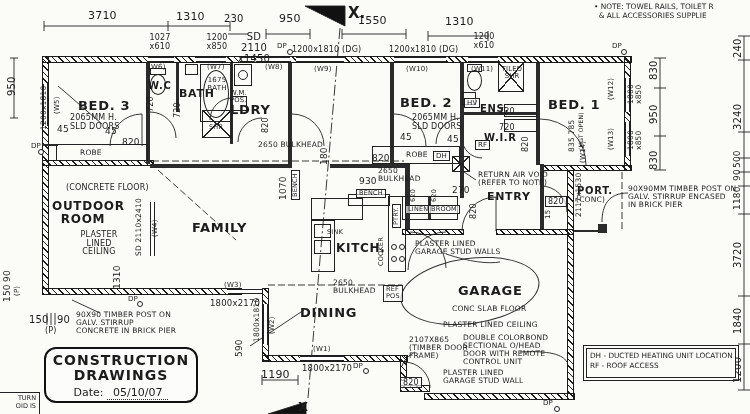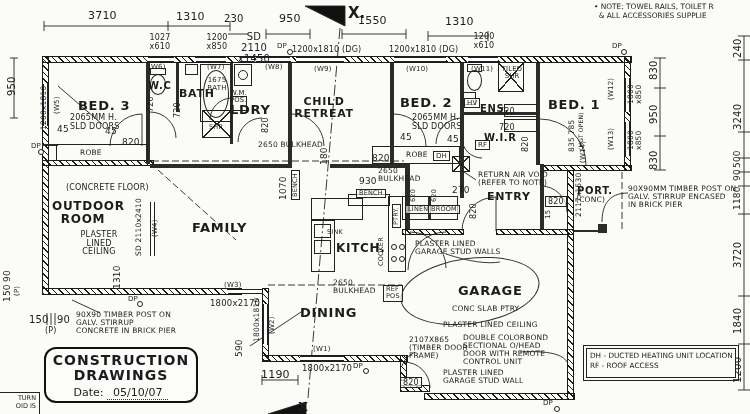--- a/index.html
+++ b/index.html
@@ -175,22 +175,20 @@
     <div class="dot" style="left: 399px; top: 256px;"></div>
     <div class="el" style="left: 203px; top: 70px; width: 26px; height: 48px;"></div>
     <div class="el" style="left: 150px; top: 74px; width: 16px; height: 21px;"></div>
     <div class="el" style="left: 467px; top: 70px; width: 15px; height: 21px;"></div>
     <div class="el" style="left: 238px; top: 70px; width: 10px; height: 10px;"></div>
     <div class="el" style="left: 400px; top: 258px; width: 140px; height: 66px; transform: rotate(-8deg); border-color: rgb(51, 51, 51);"></div>
     <div class="lb room" style="left: 78px; top: 99px; font-size: 13px;">BED. 3</div>
     <div class="lb room" style="left: 148px; top: 81px; font-size: 10px;">W.C</div>
     <div class="lb room" style="left: 179px; top: 88px; font-size: 11px;">BATH</div>
     <div class="lb room" style="left: 230px; top: 103px; font-size: 13px;">LDRY</div>
-    <div class="lb room ctr" style="left: 294px; top: 96px; font-size: 11px; width: 60px;">CHILD
-RETREAT</div>
     <div class="lb room" style="left: 400px; top: 96px; font-size: 13px;">BED. 2</div>
     <div class="lb room" style="left: 480px; top: 104px; font-size: 10px;">ENS.</div>
     <div class="lb room" style="left: 484px; top: 133px; font-size: 10px;">W.I.R</div>
     <div class="lb room" style="left: 548px; top: 98px; font-size: 13px;">BED. 1</div>
     <div class="lb room ctr" style="left: 52px; top: 200px; font-size: 12px; width: 62px;">OUTDOOR
 ROOM</div>
     <div class="lb room" style="left: 192px; top: 221px; font-size: 13px;">FAMILY</div>
     <div class="lb room" style="left: 336px; top: 242px; font-size: 12px;">KITCH.</div>
     <div class="lb room" style="left: 300px; top: 306px; font-size: 13px;">DINING</div>
     <div class="lb room" style="left: 487px; top: 191px; font-size: 11px;">ENTRY</div>
@@ -233,21 +231,21 @@
 (REFER TO NOTE)</div>
     <div class="lb note" style="left: 576px; top: 196px; font-size: 7.5px;">(CONC)</div>
     <div class="lb note" style="left: 628px; top: 185px; font-size: 7.5px;">90X90MM TIMBER POST ON
 GALV. STIRRUP ENCASED
 IN BRICK PIER</div>
     <div class="lb note" style="left: 76px; top: 311px; font-size: 7.5px;">90X90 TIMBER POST ON
 GALV. STIRRUP
 CONCRETE IN BRICK PIER</div>
     <div class="lb note" style="left: 415px; top: 240px; font-size: 7.5px;">PLASTER LINED
 GARAGE STUD WALLS</div>
-    <div class="lb note" style="left: 452px; top: 305px; font-size: 7.5px;">CONC SLAB PTRY</div>
+    <div class="lb note" style="left: 452px; top: 305px; font-size: 7.5px;">CONC SLAB FLOOR</div>
     <div class="lb note" style="left: 443px; top: 321px; font-size: 7.5px;">PLASTER LINED CEILING</div>
     <div class="lb note" style="left: 463px; top: 334px; font-size: 7.5px;">DOUBLE COLORBOND
 SECTIONAL O/HEAD
 DOOR WITH REMOTE
 CONTROL UNIT</div>
     <div class="lb note" style="left: 443px; top: 369px; font-size: 7.5px;">PLASTER LINED
 GARAGE STUD WALL</div>
     <div class="lb note" style="left: 409px; top: 336px; font-size: 7.5px;">2107X865
 (TIMBER DOOR
 FRAME)</div>

